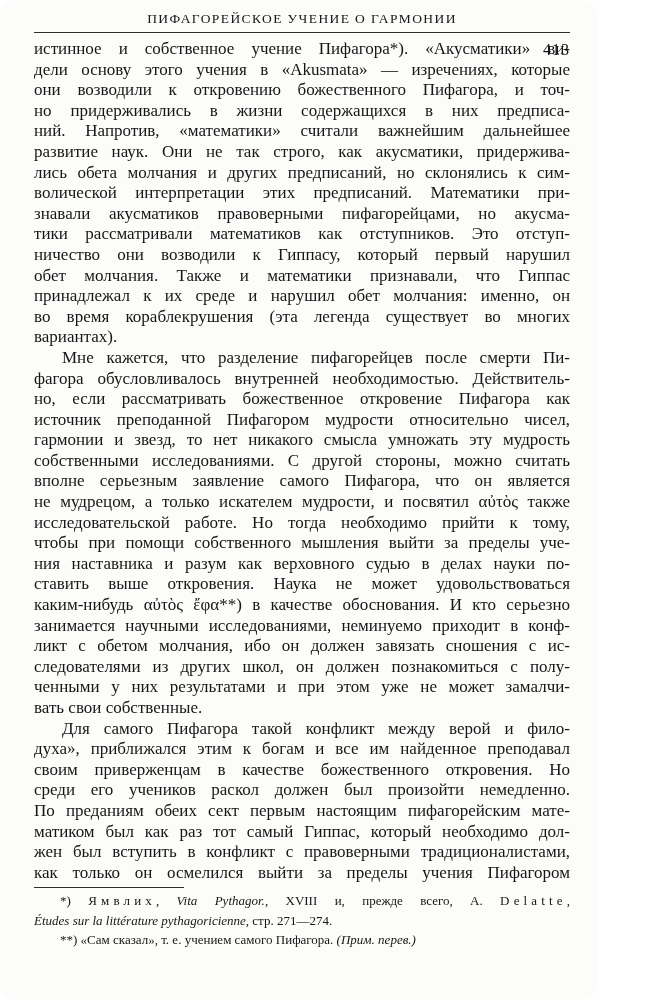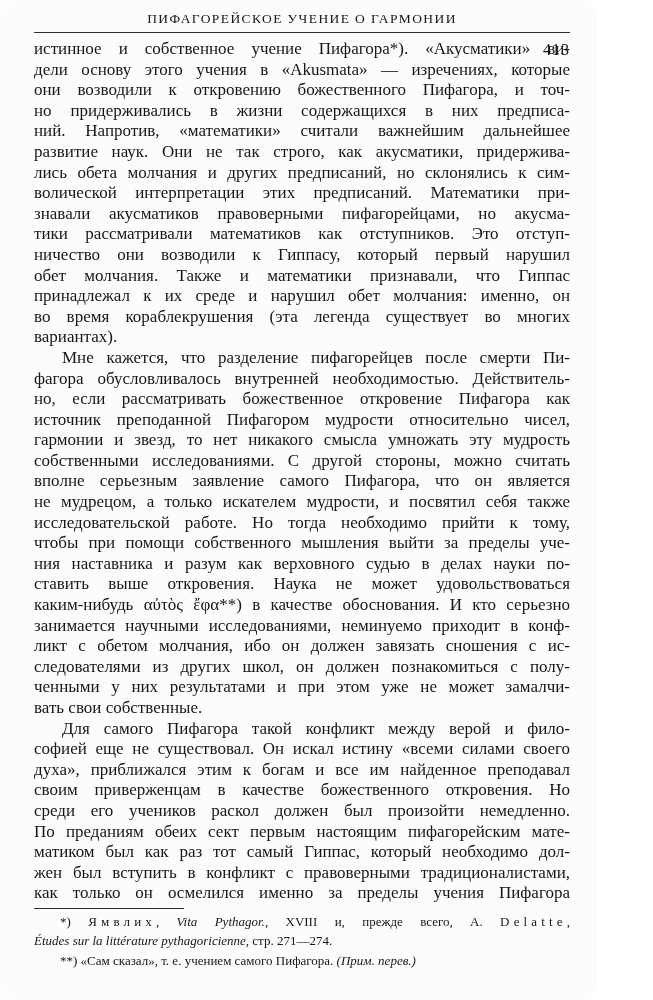--- a/index.html
+++ b/index.html
@@ -96,43 +96,42 @@
     </div>
 
     <div>
       <div class="line indent">Мне кажется, что разделение пифагорейцев после смерти Пи-</div>
       <div class="line">фагора обусловливалось внутренней необходимостью. Действитель-</div>
       <div class="line">но, если рассматривать божественное откровение Пифагора как</div>
       <div class="line">источник преподанной Пифагором мудрости относительно чисел,</div>
       <div class="line">гармонии и звезд, то нет никакого смысла умножать эту мудрость</div>
       <div class="line">собственными исследованиями. С другой стороны, можно считать</div>
       <div class="line">вполне серьезным заявление самого Пифагора, что он является</div>
-      <div class="line">не мудрецом, а только искателем мудрости, и посвятил себя также</div>
+      <div class="line">не мудрецом, а только искателем мудрости, и посвятил αὐτὸς также</div>
       <div class="line">исследовательской работе. Но тогда необходимо прийти к тому,</div>
       <div class="line">чтобы при помощи собственного мышления выйти за пределы уче-</div>
       <div class="line">ния наставника и разум как верховного судью в делах науки по-</div>
       <div class="line">ставить выше откровения. Наука не может удовольствоваться</div>
       <div class="line">каким-нибудь αὐτὸς ἔφα**) в качестве обоснования. И кто серьезно</div>
       <div class="line">занимается научными исследованиями, неминуемо приходит в конф-</div>
       <div class="line">ликт с обетом молчания, ибо он должен завязать сношения с ис-</div>
       <div class="line">следователями из других школ, он должен познакомиться с полу-</div>
       <div class="line">ченными у них результатами и при этом уже не может замалчи-</div>
       <div class="line endline">вать свои собственные.</div>
     </div>
 
     <div>
       <div class="line indent">Для самого Пифагора такой конфликт между верой и фило-</div>
-      <div class="line">софией еще не существовал. Он искал истину «всеми силами своего</div>
       <div class="line">духа», приближался этим к богам и все им найденное преподавал</div>
       <div class="line">своим приверженцам в качестве божественного откровения. Но</div>
       <div class="line">среди его учеников раскол должен был произойти немедленно.</div>
       <div class="line">По преданиям обеих сект первым настоящим пифагорейским мате-</div>
       <div class="line">матиком был как раз тот самый Гиппас, который необходимо дол-</div>
       <div class="line">жен был вступить в конфликт с правоверными традиционалистами,</div>
-      <div class="line">как только он осмелился именно за пределы учения Пифагора</div>
+      <div class="line">как только он осмелился выйти за пределы учения Пифагором</div>
     </div>
 
   </div>
 
   <hr class="fn-rule">
 
   <div class="footnotes">
     <div class="fn-line fn-just fn-indent"><span>*) </span><span class="sp">Ямвлих</span><span>, </span><span class="it">Vita Pythagor.</span><span>, XVIII и, прежде всего, A. </span><span class="sp">Delatte</span><span>,</span></div>
     <div class="fn-line"><span class="it">Études sur la littérature pythagoricienne</span><span>, стр. 271—274.</span></div>
     <div class="fn-line fn-indent"><span>**) «Сам сказал», т. е. учением самого Пифагора. </span><span class="it">(Прим. перев.)</span></div>

